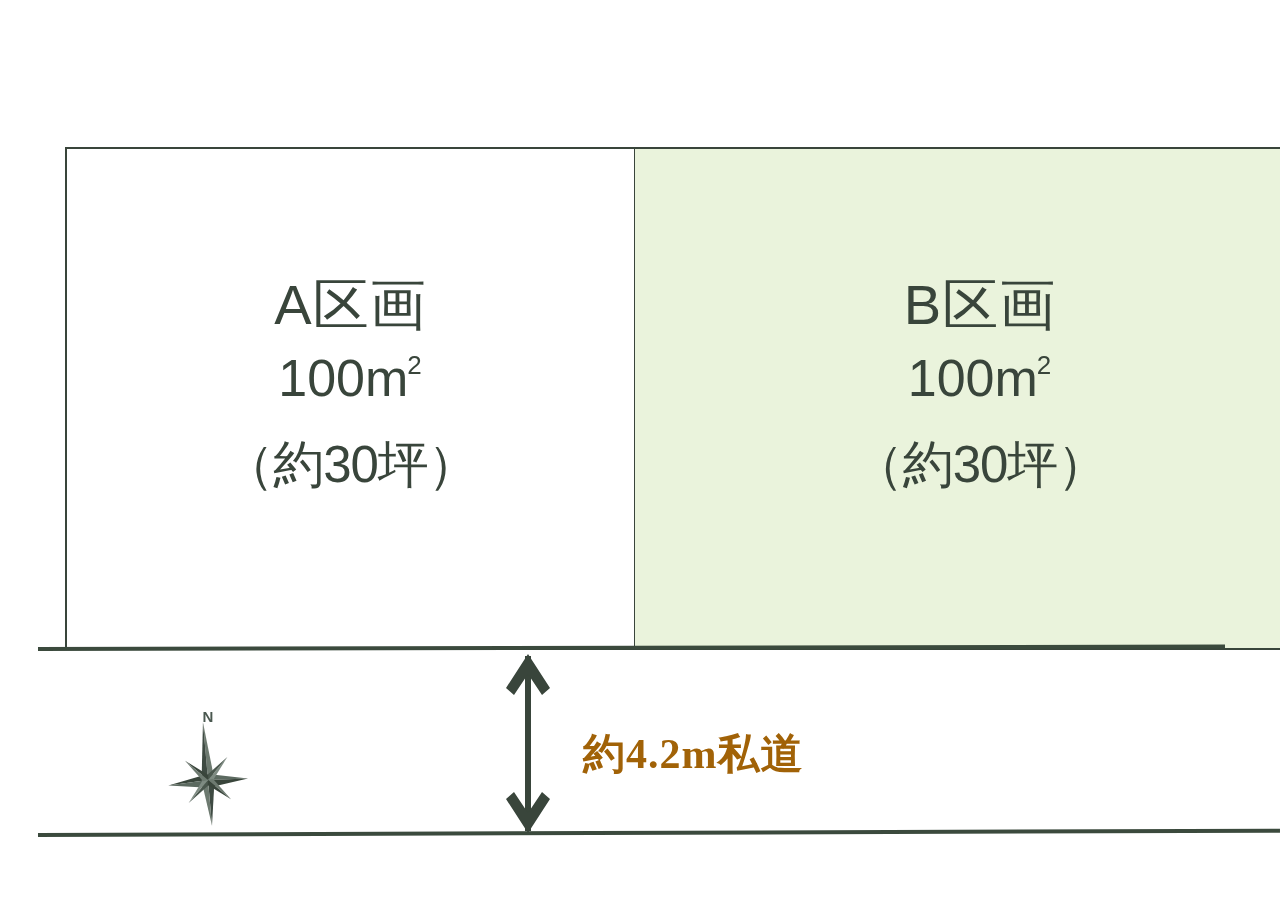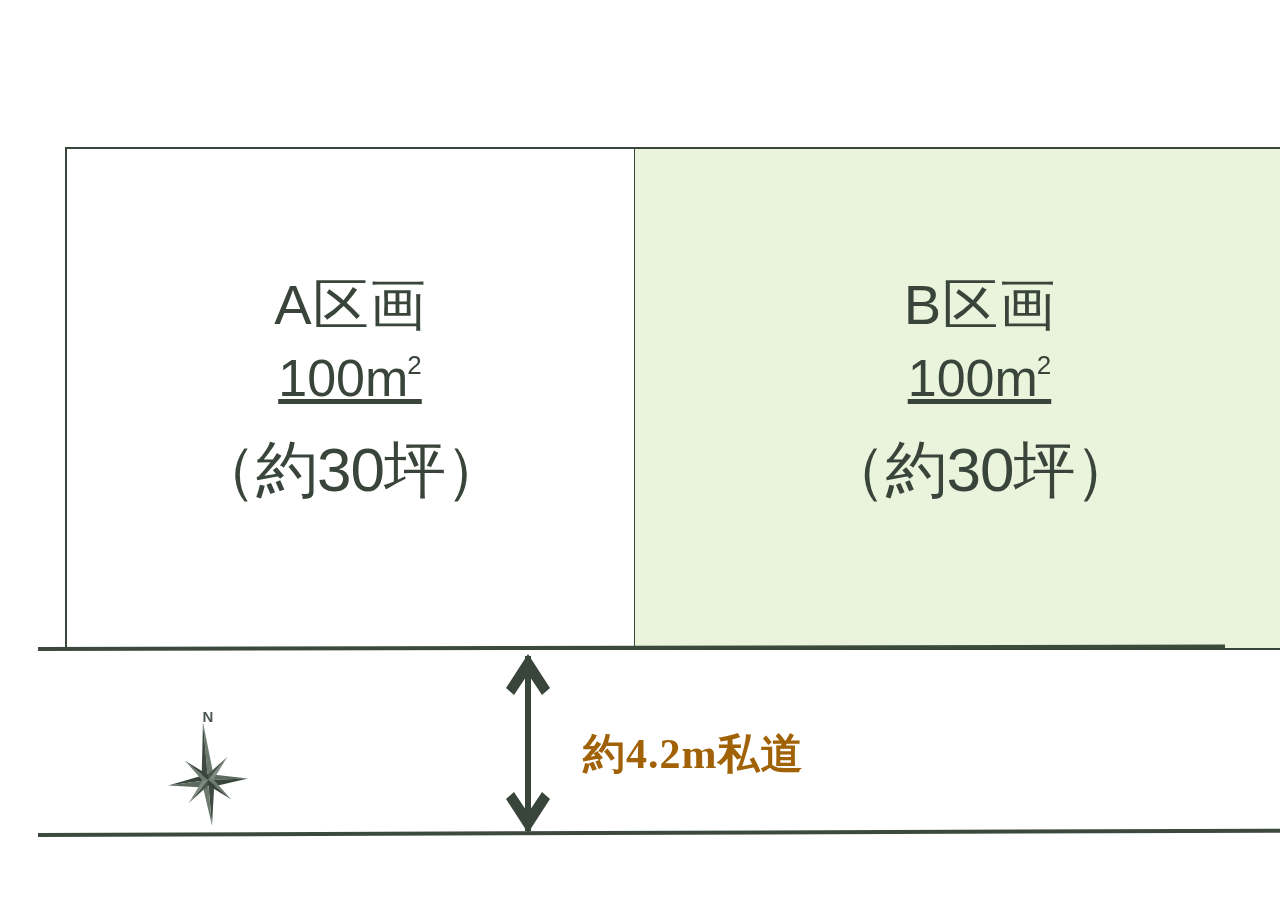--- a/index.html
+++ b/index.html
@@ -61,33 +61,32 @@
   .lot-title {
     top: 128px;
     font-size: 56px;
     letter-spacing: 1px;
     font-weight: 300;
   }
   .lot-area {
     top: 203px;
     font-size: 52px;
     font-weight: 300;
-    text-decoration: underline;
   }
   .lot-area .sup {
     font-size: 26px;
     vertical-align: super;
     line-height: 0;
     position: relative;
     top: -4px;
     left: -1px;
   }
   .lot-tsubo {
     top: 290px;
-    font-size: 62px;
+    font-size: 51px;
     font-weight: 300;
     letter-spacing: -1px;
   }
 
   
   .boundary-line {
     position: absolute;
     background: #3b4a3d;
   }
   

